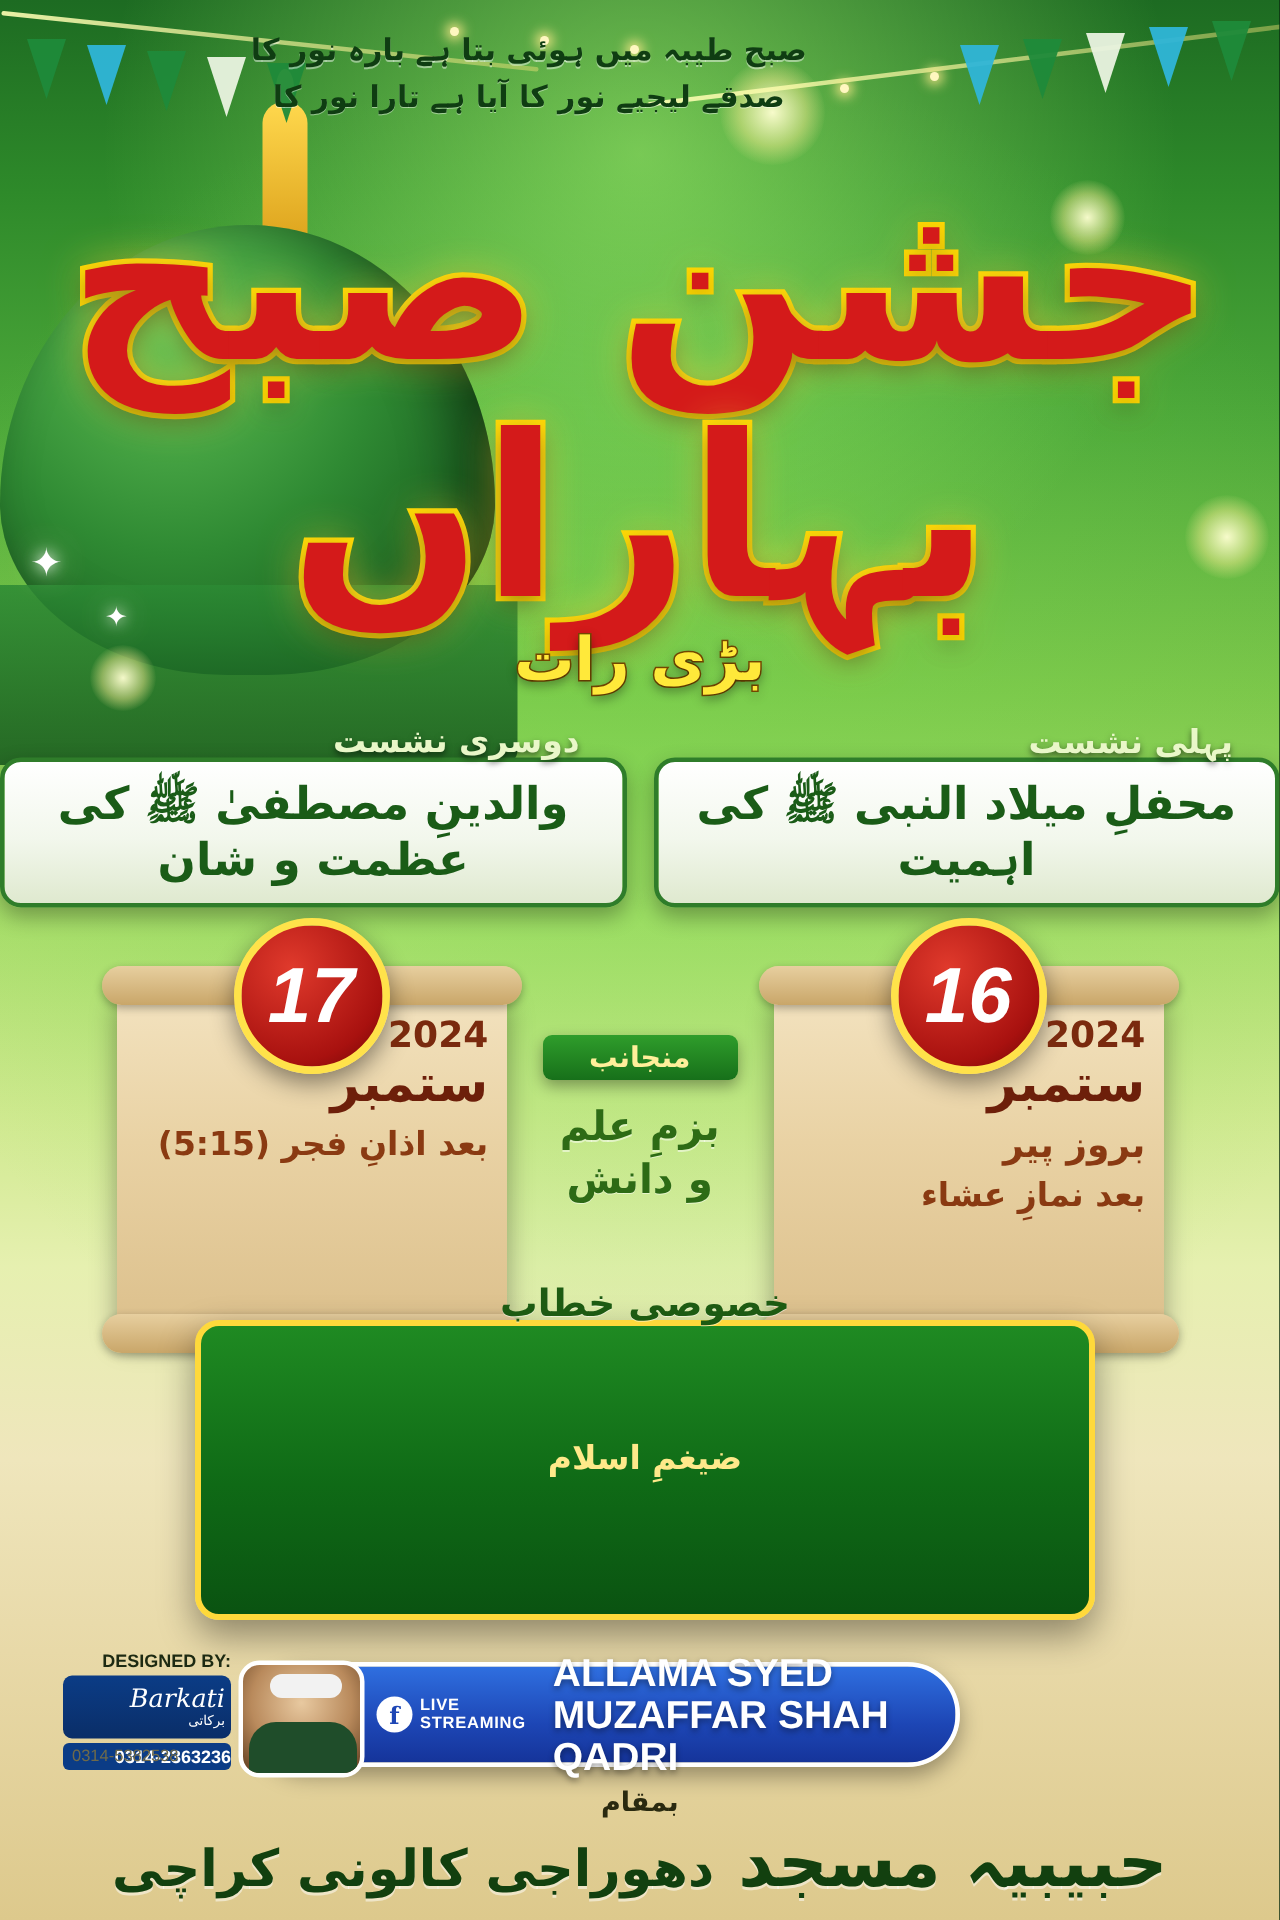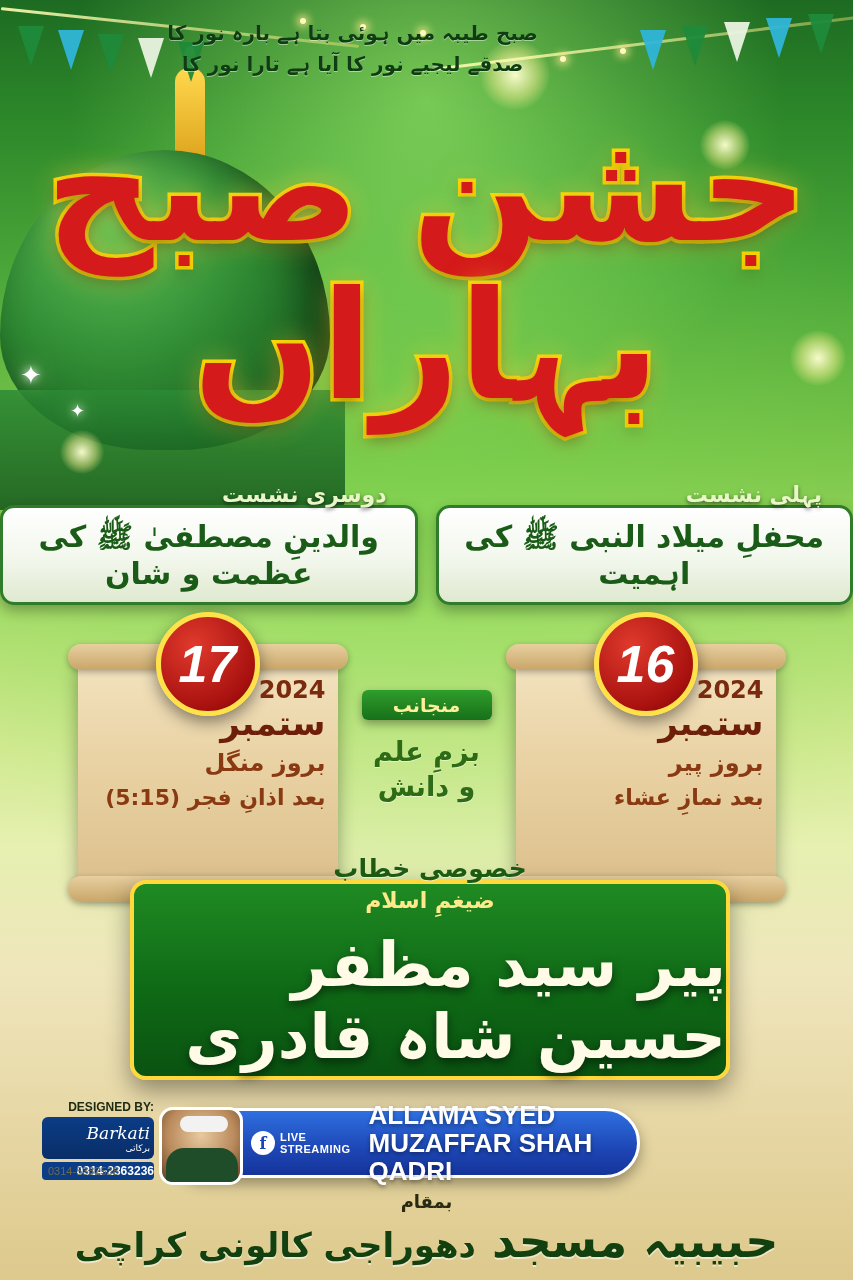--- a/index.html
+++ b/index.html
@@ -254,41 +254,41 @@
     <div class="tiny-light" style="left:620px; top:48px;"></div>
   </div>
 
   <div class="couplet">
     <span>صبح طیبہ میں ہوئی بتا ہے بارہ نور کا</span>
     <span>صدقے لیجیے نور کا آیا ہے تارا نور کا</span>
   </div>
 
   <div class="title-block">
     <div class="title-main">جشن صبح بہاراں</div>
+    <div class="title-sub">بڑی رات</div>
   </div>
 
   <div class="sessions">
     <div class="session">
       <div class="session-tag">پہلی نشست</div>
       <div class="session-text">محفلِ میلاد النبی ﷺ کی اہمیت</div>
     </div>
     <div class="session">
       <div class="session-tag">دوسری نشست</div>
       <div class="session-text">والدینِ مصطفیٰ ﷺ کی عظمت و شان</div>
     </div>
   </div>
 
   <div class="scrolls">
 
     <div class="scroll">
       <div class="badge">17</div>
       <div class="scroll-inner">
         <div class="scroll-year">2024</div>
         <div class="scroll-month">ستمبر</div>
-        <div class="scroll-day">بروز منگل</div>
         <div class="scroll-time">بعد اذانِ فجر (5:15)</div>
       </div>
     </div>
 
     <div class="center-tag">
       <div class="ribbon">منجانب</div>
       <div class="center-tag-text">بزمِ علم و دانش</div>
     </div>
 
     <div class="scroll">
@@ -298,21 +298,20 @@
         <div class="scroll-month">ستمبر</div>
         <div class="scroll-day">بروز پیر</div>
         <div class="scroll-time">بعد نمازِ عشاء</div>
       </div>
     </div>
   </div>
 
   <div class="speaker-panel">
     <div class="speaker-kicker">خصوصی خطاب</div>
     <div class="speaker-title">ضیغمِ اسلام</div>
-    <div class="speaker-name">پیر سید مظفر حسین شاہ قادری</div>
   </div>
 
   <div class="designer">
     <div class="designer-label">DESIGNED BY:</div>
     <div class="designer-logo">
       <span>Barkati</span>
       <small>برکاتی</small>
     </div>
     <div class="designer-phone">0314-2363236</div>
   </div>

